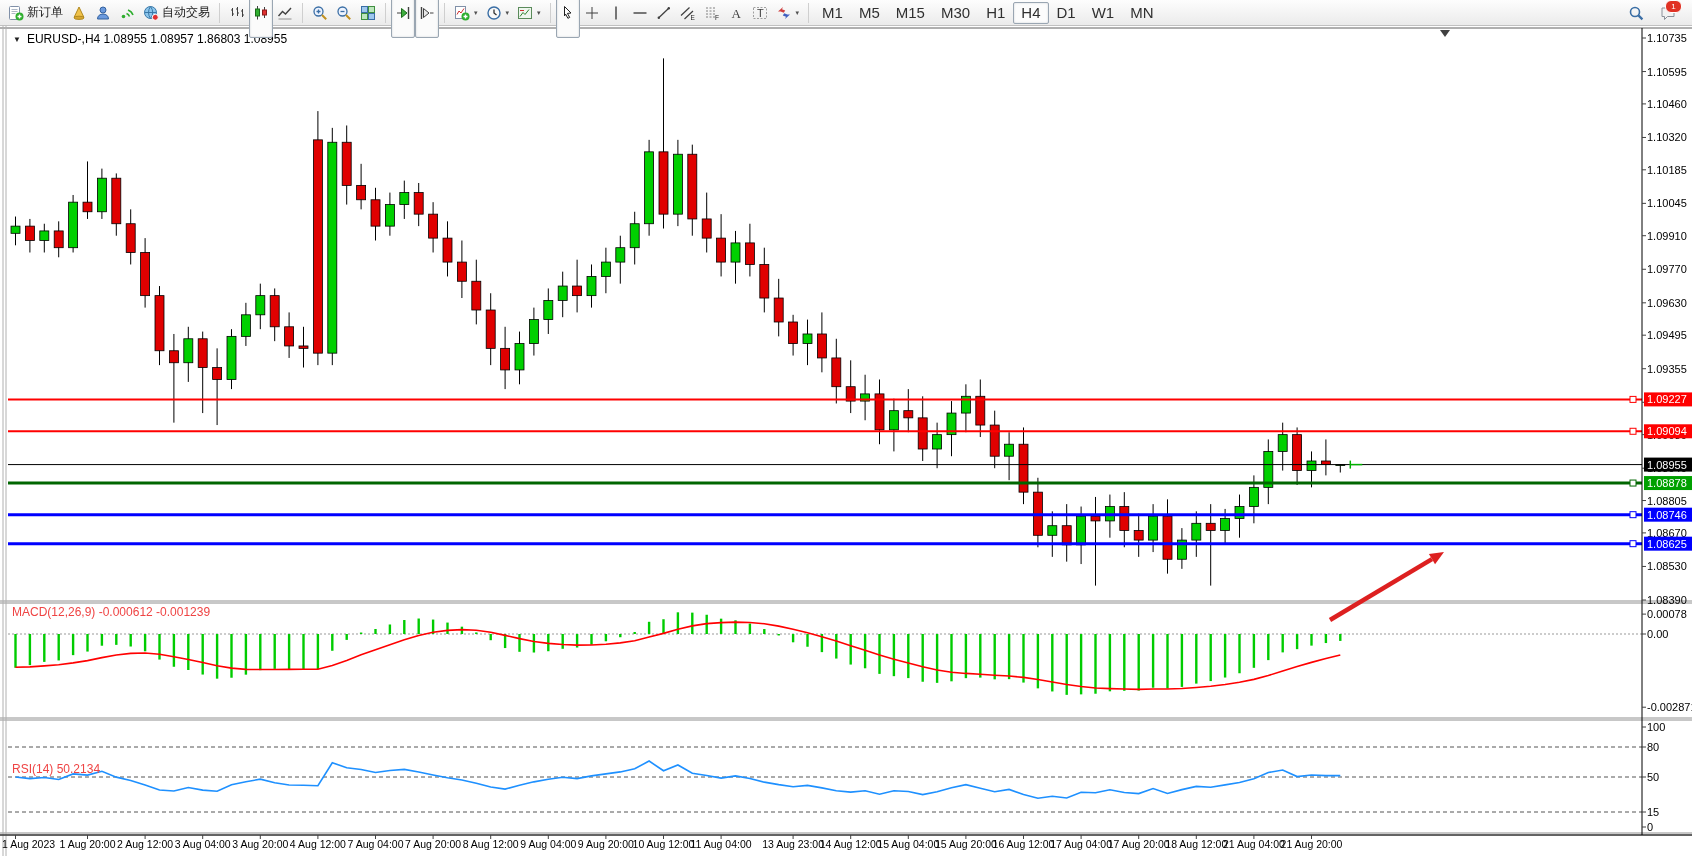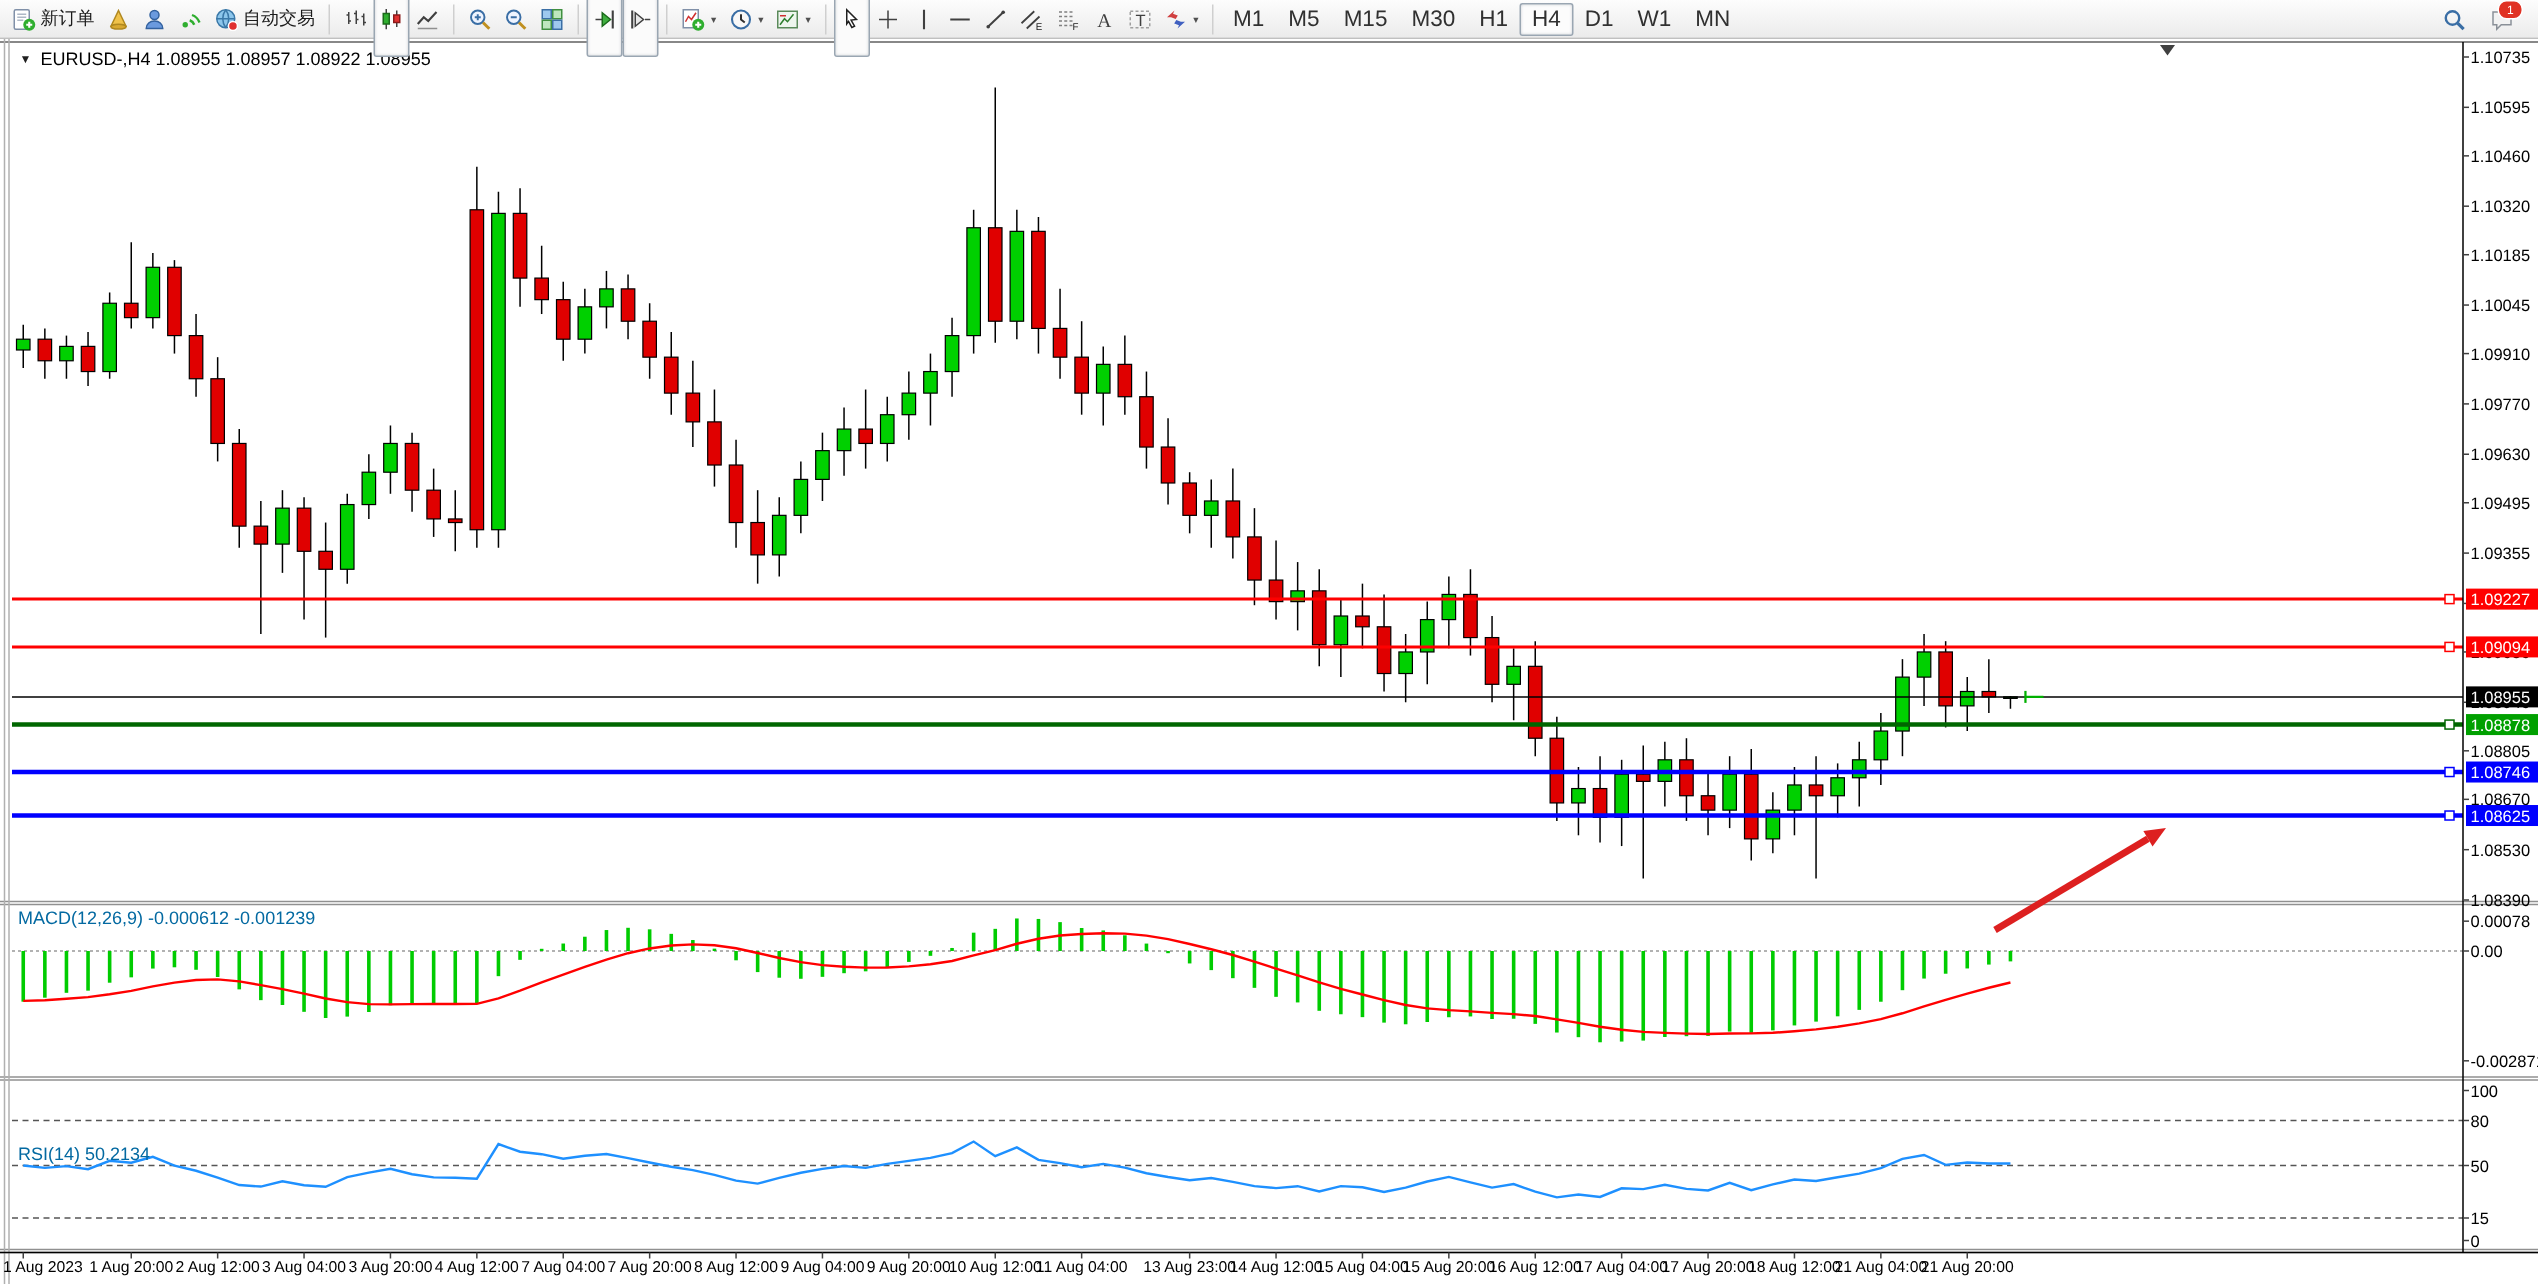--- a/index.html
+++ b/index.html
@@ -20,21 +20,21 @@
   .tb-right{margin-left:auto;display:flex;align-items:center;gap:8px;padding-right:8px}
   .icon-wrap{position:relative;display:flex}
   .badge{position:absolute;top:-5px;right:-6px;min-width:11px;height:11px;border-radius:6px;
     background:#e03224;color:#fff;font-size:8px;line-height:11px;text-align:center;
     padding:0 2px;border:1px solid #fff}
   .chart-window{position:absolute;top:26px;left:0;width:1692px;height:830px;background:#fff}
   #chart-svg{position:absolute;top:0;left:0}
   .symbol-header{position:absolute;left:13px;top:6px;display:flex;align-items:center;gap:6px;
     font-size:12px;color:#000;z-index:3}
   .tri{font-size:8px;color:#202020}
-  .pane-label{position:absolute;left:12px;font-size:12px;color:#0369a1;z-index:3}
+  .pane-label{position:absolute;left:12px;font-size:12px;color:#ef4444;z-index:3}
   .macd-label{top:579px}
   .rsi-label{top:736px}
 </style>
 </head>
 <body>
 
 <div class="toolbar" id="toolbar">
     <div class="tb-btn">
       <span class="icon-wrap">
         <svg width="16" height="16" viewBox="0 0 16 16">
@@ -741,17 +741,17 @@
         <text x="1311.5" y="848" font-size="10.5" fill="#000" text-anchor="middle">21 Aug 20:00</text>
       </g>
       <g>
         <line x1="1330" y1="620" x2="1431.9765269304662" y2="559.1718962169149" stroke="#dd2020" stroke-width="4.5"></line>
         <polygon points="1444,552 1428.902857123217,554.0189791871147 1435.0501967377154,564.324813246715" fill="#dd2020"></polygon>
       </g>
       <polygon points="1440,30 1450,30 1445,37" fill="#404040"></polygon>
     </svg>
   <div class="symbol-header">
     <span class="tri">▼</span>
-    <span>EURUSD-,H4  1.08955 1.08957 1.08922 1.08955</span>
+    <span>EURUSD-,H4  1.08955 1.08957 1.86803 1.08955</span>
   </div>
   <div class="pane-label macd-label">MACD(12,26,9) -0.000612 -0.001239</div>
   <div class="pane-label rsi-label">RSI(14) 50.2134</div>
 </div>
 
 </body></html>

